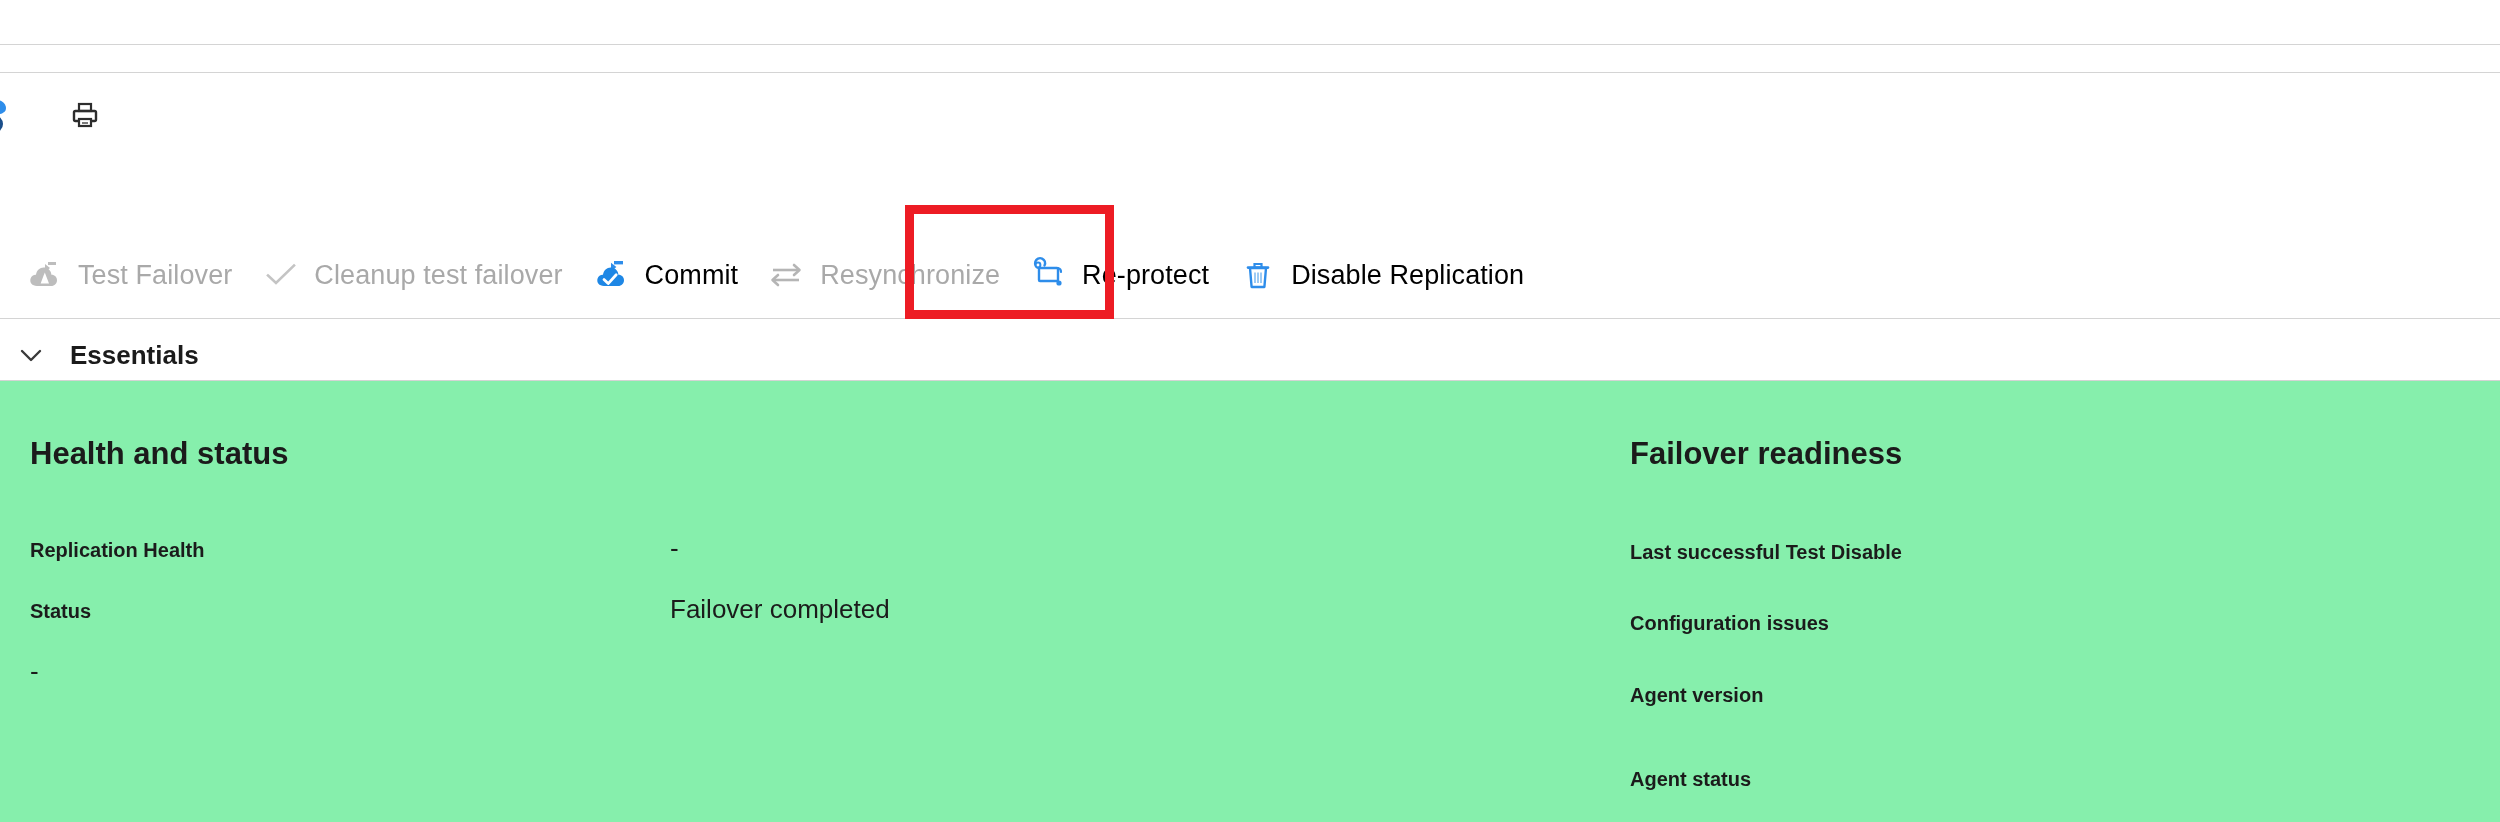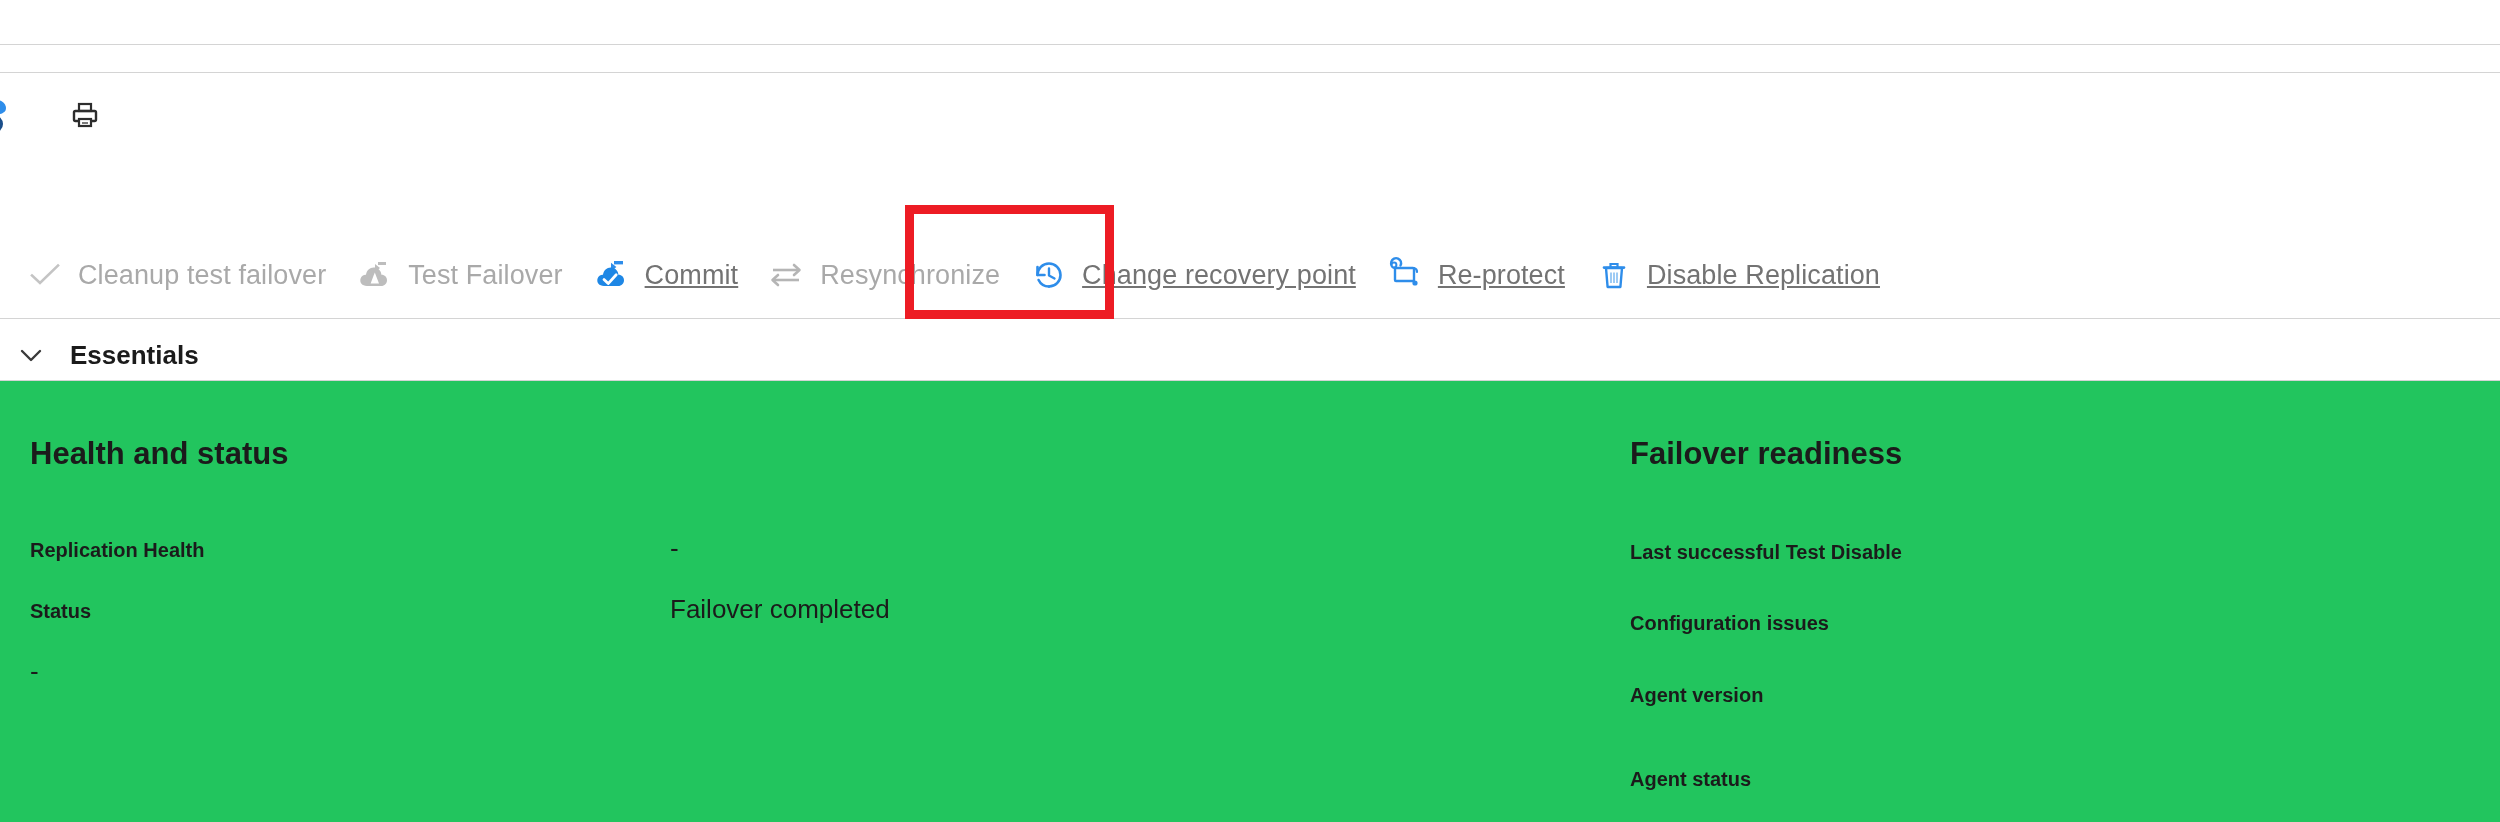--- a/index.html
+++ b/index.html
@@ -110,21 +110,21 @@
     height: 38px;
     flex: 0 0 38px;
   }
   .tb-icon svg { display: block; }
   .tb-label {
     font-size: 27px;
     line-height: 1;
     margin-left: 14px;
     letter-spacing: 0.1px;
   }
-  .tb-item.enabled  .tb-label { color: #737373; text-decoration: underline; }
+  .tb-item.enabled  .tb-label { color: #000000; }
   .tb-item.disabled .tb-label { color: #a9a9a9; }
 
   
   #commit-highlight {
     position: absolute;
     left: 905px;
     top: 205px;
     width: 209px;
     height: 114px;
     border: 9px solid #ed1c24;
@@ -154,21 +154,21 @@
     color: #1b1b1b;
     margin-left: 22px;
   }
 
   
   #essentials-body {
     position: absolute;
     left: 0; top: 381px;
     width: 2500px;
     height: 441px;
-    background: #22c55e;
+    background: #86efac;
   }
   .col {
     position: absolute;
     top: 0;
   }
   #col-left  { left: 30px;   width: 1560px; }
   #col-right { left: 1630px; width: 840px; }
 
   .col-title {
     position: absolute;
@@ -240,38 +240,38 @@
       </svg>
     </span>
   </button>
 
   <div id="action-toolbar">
 
 
     <div class="tb-item disabled">
       <span class="tb-icon">
         <svg width="38" height="38" viewBox="0 0 38 38" aria-hidden="true">
-          <path d="M6 19.5 L14 27 L32 9.5" fill="none" stroke="#c4c4c4" stroke-width="2.6" stroke-linecap="square"></path>
-        </svg>
-      </span>
-      <span class="tb-label">Cleanup test failover</span>
-    </div>
-
-    <div class="tb-item disabled">
-      <span class="tb-icon">
-        <svg width="38" height="38" viewBox="0 0 38 38" aria-hidden="true">
           <path d="M22 6 l8 0 l0 3 l-8 0 z" fill="#bdbdbd"></path>
           <path d="M19 8 l5 4 l-5 4 z" fill="#bdbdbd"></path>
           <path d="M11 30 C6 30 3.5 26.5 4.5 22.8 C5.3 20 7.8 18.6 10 18.8 C10.6 14.2 14.4 11 18.8 11.6 C22.5 12.1 25.2 15.1 25.4 18.7 C28.6 18.6 31 21 31 24.2 C31 27.3 28.6 30 25.2 30 Z" fill="#bdbdbd"></path>
           <path d="M18.8 16.5 l4.2 11 l-8.4 0 z" fill="#ffffff"></path>
         </svg>
       </span>
       <span class="tb-label">Test Failover</span>
     </div>
 
+    <div class="tb-item disabled">
+      <span class="tb-icon">
+        <svg width="38" height="38" viewBox="0 0 38 38" aria-hidden="true">
+          <path d="M6 19.5 L14 27 L32 9.5" fill="none" stroke="#c4c4c4" stroke-width="2.6" stroke-linecap="square"></path>
+        </svg>
+      </span>
+      <span class="tb-label">Cleanup test failover</span>
+    </div>
+
     <div class="tb-item enabled">
       <span class="tb-icon">
         <svg width="38" height="38" viewBox="0 0 38 38" aria-hidden="true">
           <path d="M21 5 l9 0 l0 3.4 l-9 0 z" fill="#2e8dea"></path>
           <path d="M18 6.8 l5.4 4.2 l-5.4 4.2 z" fill="#2e8dea"></path>
           <path d="M11 30 C6 30 3.5 26.5 4.5 22.8 C5.3 20 7.8 18.6 10 18.8 C10.6 14.2 14.4 11 18.8 11.6 C22.5 12.1 25.2 15.1 25.4 18.7 C28.6 18.6 31 21 31 24.2 C31 27.3 28.6 30 25.2 30 Z" fill="#1e87e5"></path>
           <path d="M11 23.6 L15.2 27.6 L23.2 18.8" fill="none" stroke="#ffffff" stroke-width="2.8" stroke-linecap="round" stroke-linejoin="round"></path>
         </svg>
       </span>
       <span class="tb-label">Commit</span>
@@ -282,31 +282,20 @@
         <svg width="38" height="38" viewBox="0 0 38 38" aria-hidden="true">
           <path d="M5 14 L31 14" stroke="#b5b5b5" stroke-width="2.6"></path>
           <path d="M26 9 L31.5 14 L26 19" fill="none" stroke="#b5b5b5" stroke-width="2.6" stroke-linecap="round" stroke-linejoin="round"></path>
           <path d="M5 24 L31 24" stroke="#b5b5b5" stroke-width="2.6"></path>
           <path d="M10 19 L4.5 24 L10 29" fill="none" stroke="#b5b5b5" stroke-width="2.6" stroke-linecap="round" stroke-linejoin="round"></path>
         </svg>
       </span>
       <span class="tb-label">Resynchronize</span>
     </div>
 
-    <div class="tb-item enabled">
-      <span class="tb-icon">
-        <svg width="38" height="38" viewBox="0 0 38 38" aria-hidden="true">
-          <path d="M7.5 19 A11.5 11.5 0 1 1 19 30.5" fill="none" stroke="#2e8dea" stroke-width="2.6" stroke-linecap="round"></path>
-          <path d="M19 30.5 A11.5 11.5 0 0 1 8.6 24" fill="none" stroke="#2e8dea" stroke-width="2.6" stroke-linecap="round"></path>
-          <path d="M7.5 11 L7.5 19 L14.5 19" fill="none" stroke="#2e8dea" stroke-width="2.6" stroke-linecap="round" stroke-linejoin="round"></path>
-          <path d="M19 12.5 L19 19.5 L24.5 22.5" fill="none" stroke="#2e8dea" stroke-width="2.4" stroke-linecap="round" stroke-linejoin="round"></path>
-        </svg>
-      </span>
-      <span class="tb-label">Change recovery point</span>
-    </div>
 
     <div class="tb-item enabled">
       <span class="tb-icon">
         <svg width="38" height="38" viewBox="0 0 38 38" aria-hidden="true">
           <rect x="9" y="12" width="19" height="13" rx="1" fill="none" stroke="#2e8dea" stroke-width="2.4"></rect>
           <path d="M9 12 A5 5 0 1 1 14.5 9.5" fill="none" stroke="#2e8dea" stroke-width="2.4" stroke-linecap="round"></path>
           <circle cx="8" cy="9" r="2.4" fill="#ffffff" stroke="#2e8dea" stroke-width="2"></circle>
           <circle cx="29" cy="27" r="2.6" fill="#2e8dea"></circle>
           <path d="M28 12 A4 4 0 0 1 31 16" fill="none" stroke="#2e8dea" stroke-width="2.2" stroke-linecap="round"></path>
         </svg>

